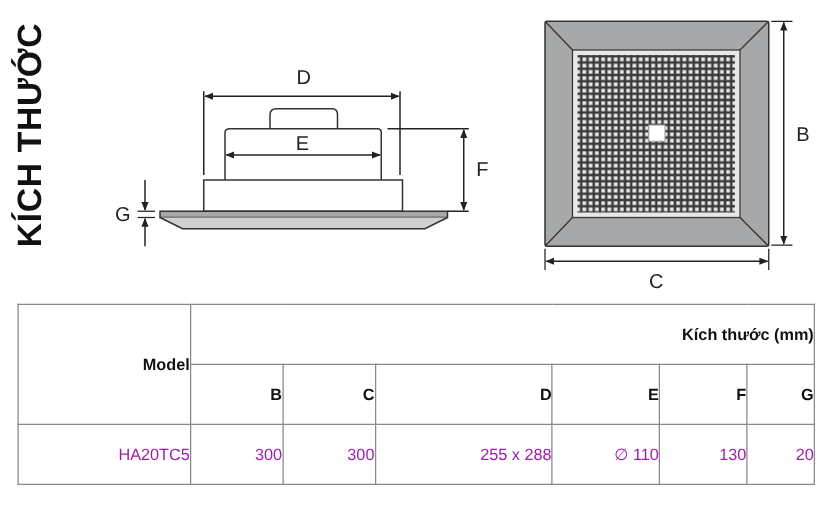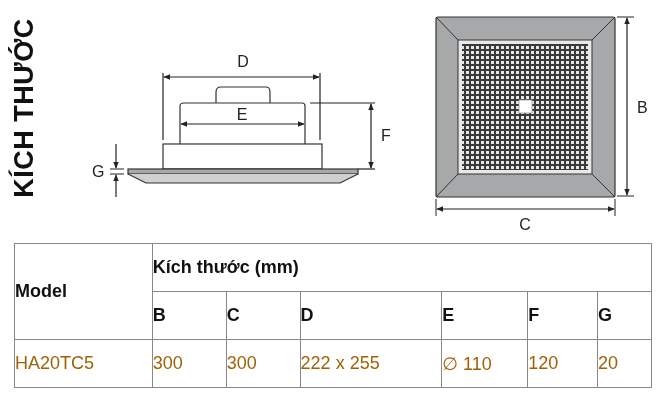--- a/index.html
+++ b/index.html
@@ -5,23 +5,23 @@
   html, body { margin: 0; padding: 0; background: #ffffff; }
   body { width: 665px; height: 404px; position: relative; overflow: hidden;
          font-family: "Liberation Sans", sans-serif; color: #1a1a1a; }
   .vtitle { position: absolute; left: 4px; top: 8px; width: 40px; height: 200px; }
   .vtitle span { position: absolute; left: 50%; top: 50%; transform: translate(-50%, -50%) rotate(-90deg);
                  white-space: nowrap; font-weight: bold; font-size: 27px; letter-spacing: 0.5px; color: #111; }
   svg.diag { position: absolute; left: 0; top: 0; }
   .dimlbl { font-family: "Liberation Sans", sans-serif; font-size: 16px; fill: #222; }
   table.spec { position: absolute; left: 14px; top: 243px; width: 638px; border-collapse: collapse;
                font-family: "Liberation Sans", sans-serif; }
-  table.spec td, table.spec th { border: 1px solid #888; text-align: left; padding: 0; font-size: 18px; }
+  table.spec td, table.spec th { border: 1px solid #888; text-align: right; padding: 0; font-size: 13px; }
   table.spec th { font-weight: bold; color: #111; }
-  table.spec td { color: #a16207; }
+  table.spec td { color: #a21caf; }
   .r1 { height: 48px; }
   .r2 { height: 48px; }
   .r3 { height: 48px; }
 </style>
 </head>
 <body>
 
 <div class="vtitle">
   <span>KÍCH THƯỚC</span>
 </div>
@@ -107,19 +107,19 @@
     <th>C</th>
     <th>D</th>
     <th>E</th>
     <th>F</th>
     <th>G</th>
   </tr>
   <tr class="r3">
     <td>HA20TC5</td>
     <td>300</td>
     <td>300</td>
-    <td>222 x 255</td>
+    <td>255 x 288</td>
     <td>∅ 110</td>
-    <td>120</td>
+    <td>130</td>
     <td>20</td>
   </tr>
 </tbody>
   </table>
 
 </body></html>

